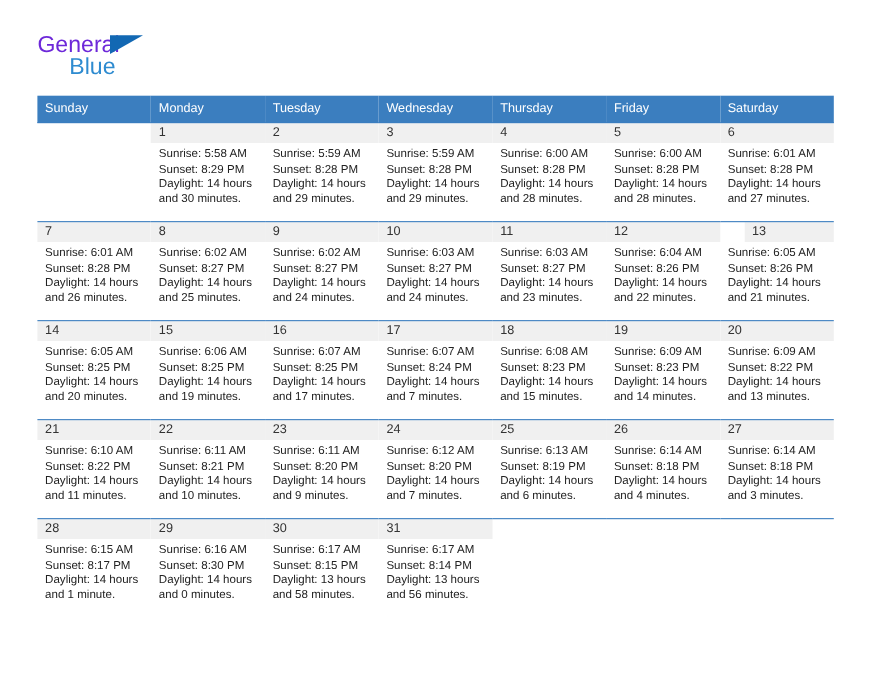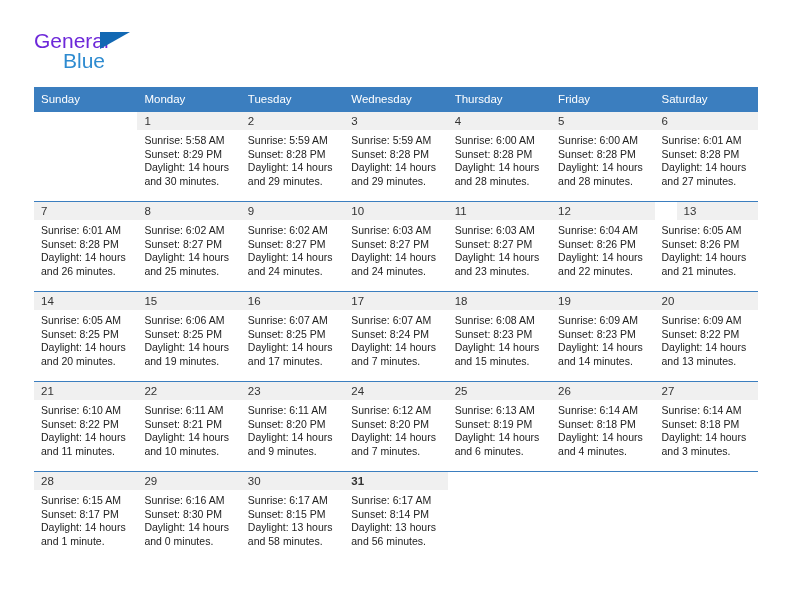--- a/index.html
+++ b/index.html
@@ -498,21 +498,21 @@
                 <div class="details">
                   <div>Sunrise: 6:17 AM</div>
                   <div>Sunset: 8:15 PM</div>
                   <div>Daylight: 13 hours</div>
                   <div>and 58 minutes.</div>
                 </div>
               </div>
             </td>
             <td class="" style="border-top-color: rgb(59, 126, 191);">
               <div class="cell-inner">
-                <div class="daynum" style="background: rgb(240, 240, 240); font-weight: bold;">31</div>
+                <div class="daynum" style="background: rgb(240, 240, 240);">31</div>
                 <div class="details">
                   <div>Sunrise: 6:17 AM</div>
                   <div>Sunset: 8:14 PM</div>
                   <div>Daylight: 13 hours</div>
                   <div>and 56 minutes.</div>
                 </div>
               </div>
             </td>
             <td class="blank" style="border-top-color: rgb(59, 126, 191);">
               <div class="cell-inner">

